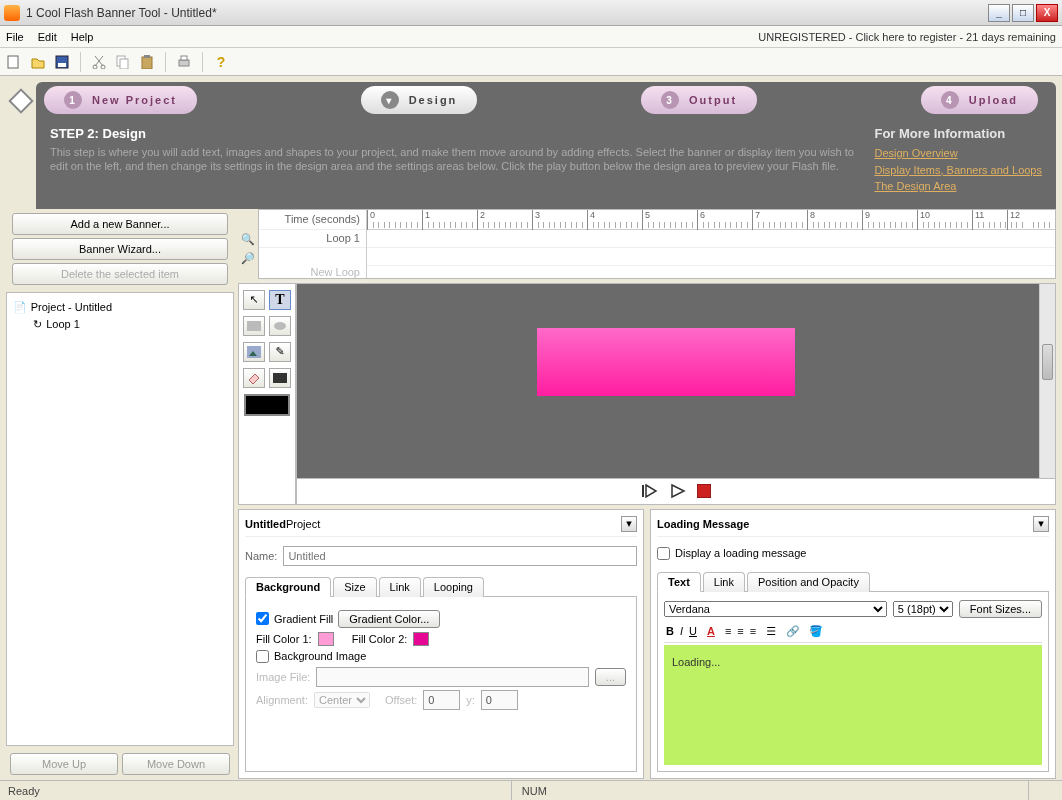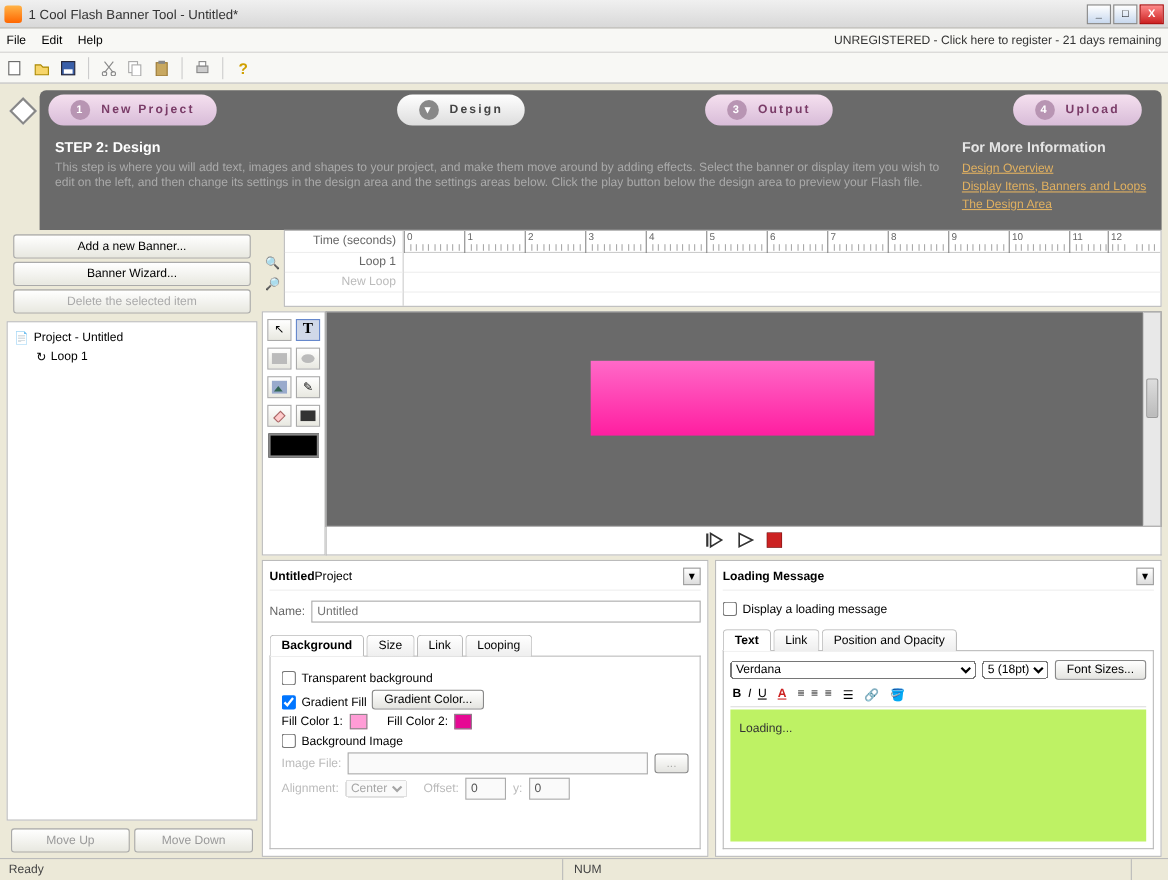--- a/index.html
+++ b/index.html
@@ -37,21 +37,21 @@
 .tree { flex: 1; background: #fff; border: 1px solid #bbb; margin-top: 4px; padding: 6px; }
 .tree-item { display: flex; align-items: center; gap: 4px; padding: 2px 0; }
 .tree-item .ind { width: 16px; }
 .movebtns { display: flex; gap: 4px; padding: 4px; }
 .movebtns button { flex: 1; height: 22px; background: linear-gradient(#fff,#e8e8e0); border: 1px solid #aaa; border-radius: 3px; color:#999; }
 .centerpanel { flex: 1; display: flex; flex-direction: column; }
 .timeline { height: 70px; background: #fff; border: 1px solid #bbb; display: flex; }
 .tl-left { width: 108px; border-right: 1px solid #ccc; }
 .tl-left .hdr { height: 20px; text-align: right; padding: 3px 6px; color: #666; border-bottom: 1px solid #eee; }
 .tl-left .row { height: 18px; text-align: right; padding: 2px 6px; color: #666; border-bottom: 1px solid #eee; }
-.tl-left .row.dim { color: #bbb; }
+.tl-left .row.dim { color: #bbb; margin-top: 16px; }
 .tl-right { flex: 1; position: relative; overflow: hidden; }
 .tl-scale { height: 20px; border-bottom: 1px solid #ccc; position: relative; }
 .tl-tick { position: absolute; top: 0; height: 20px; border-left: 1px solid #888; font-size: 9px; padding-left: 2px; color: #666; }
 .tl-row { height: 18px; border-bottom: 1px solid #eee; }
 .tlzoom { width: 20px; display: flex; flex-direction: column; align-items: center; gap: 6px; padding-top: 24px; }
 .design-row { flex: 1; display: flex; margin-top: 4px; }
 .tooltray { width: 58px; background: #fff; border: 1px solid #bbb; padding: 6px 4px; display: flex; flex-direction: column; gap: 6px; align-items: center; }
 .tooltray .trow { display: flex; gap: 4px; }
 .tool { width: 22px; height: 20px; border: 1px solid #aaa; background: linear-gradient(#fff,#e8e8e0); display: flex; align-items: center; justify-content: center; }
 .tool.sel { background: #d0d8e8; border-color: #6688cc; }
@@ -66,21 +66,21 @@
 .panel-hdr { display: flex; align-items: center; border-bottom: 1px solid #eee; padding-bottom: 4px; margin-bottom: 6px; }
 .panel-hdr .b { font-weight: bold; }
 .panel-hdr .dd { margin-left: auto; width: 16px; height: 16px; border: 1px solid #999; background: linear-gradient(#fff,#ddd); text-align: center; }
 .formrow { display: flex; align-items: center; gap: 6px; margin: 3px 0; }
 .formrow label { color: #666; }
 .formrow input[type=text] { border: 1px solid #aaa; height: 20px; padding: 0 4px; }
 .tabs { display: flex; margin: 6px 0 0 0; border-bottom: 1px solid #bbb; position: relative; top: 1px;}
 .tab { padding: 3px 10px; border: 1px solid #bbb; border-bottom: none; background: linear-gradient(#fff,#eee); margin-right: 2px; border-radius: 4px 4px 0 0; position: relative; top: 1px; }
 .tab.active { background: #fff; font-weight: bold; border-bottom: 1px solid #fff; }
 .tabbody { border: 1px solid #bbb; border-top: none; padding: 10px; flex: 1; background: #fff; }
-.cbx { display: flex; align-items: flex-end; gap: 5px; margin: 4px 0; }
+.cbx { display: flex; align-items: center; gap: 5px; margin: 4px 0; }
 .colorsw { width: 16px; height: 14px; border: 1px solid #888; display: inline-block; vertical-align: middle; }
 .btn { padding: 2px 10px; border: 1px solid #888; background: linear-gradient(#fff,#e4e4e0); border-radius: 3px; }
 .rte-tb { display: flex; gap: 10px; align-items: center; padding: 4px 2px; border-bottom: 1px solid #ddd; margin-bottom: 2px; }
 .rte-tb .grp { display: flex; gap: 6px; }
 .rte-area { flex: 1; background: #bef264; padding: 8px; color: #333; font-size: 15px; font-family: Verdana; }
 .statusbar { position: absolute; bottom: 0; left: 0; right: 0; height: 20px; background: #ece9d8; border-top: 1px solid #bbb; display: flex; align-items: center; padding: 0 8px; color: #444; }
 .statusbar .cell { border-left: 1px solid #bbb; padding: 0 10px; margin-left: auto; height: 100%; display: flex; align-items: center; }
 svg { display: block; }
 .dim { color: #bbb; }
 </style>
@@ -444,24 +444,20 @@
           <input type="text" style="flex: 1 1 0%;" placeholder="Untitled">
         </div>
         <div class="tabs">
           <div class="tab active">Background</div>
           <div class="tab">Size</div>
           <div class="tab">Link</div>
           <div class="tab">Looping</div>
         </div>
         <div class="tabbody">
           <div class="cbx">
-              <input type="checkbox" style="">
-              <span>Transparent background</span>
-            </div>
-          <div class="cbx">
               <input type="checkbox" checked="" style="">
               <span>Gradient Fill</span>
             <button class="btn">Gradient Color...</button>
             </div>
           <div class="formrow">
             <span>Fill Color 1:</span>
             <span class="colorsw" style="background:#ff9cd6"></span>
             &nbsp;&nbsp;
             <span>Fill Color 2:</span>
             <span class="colorsw" style="background:#e60894"></span>

